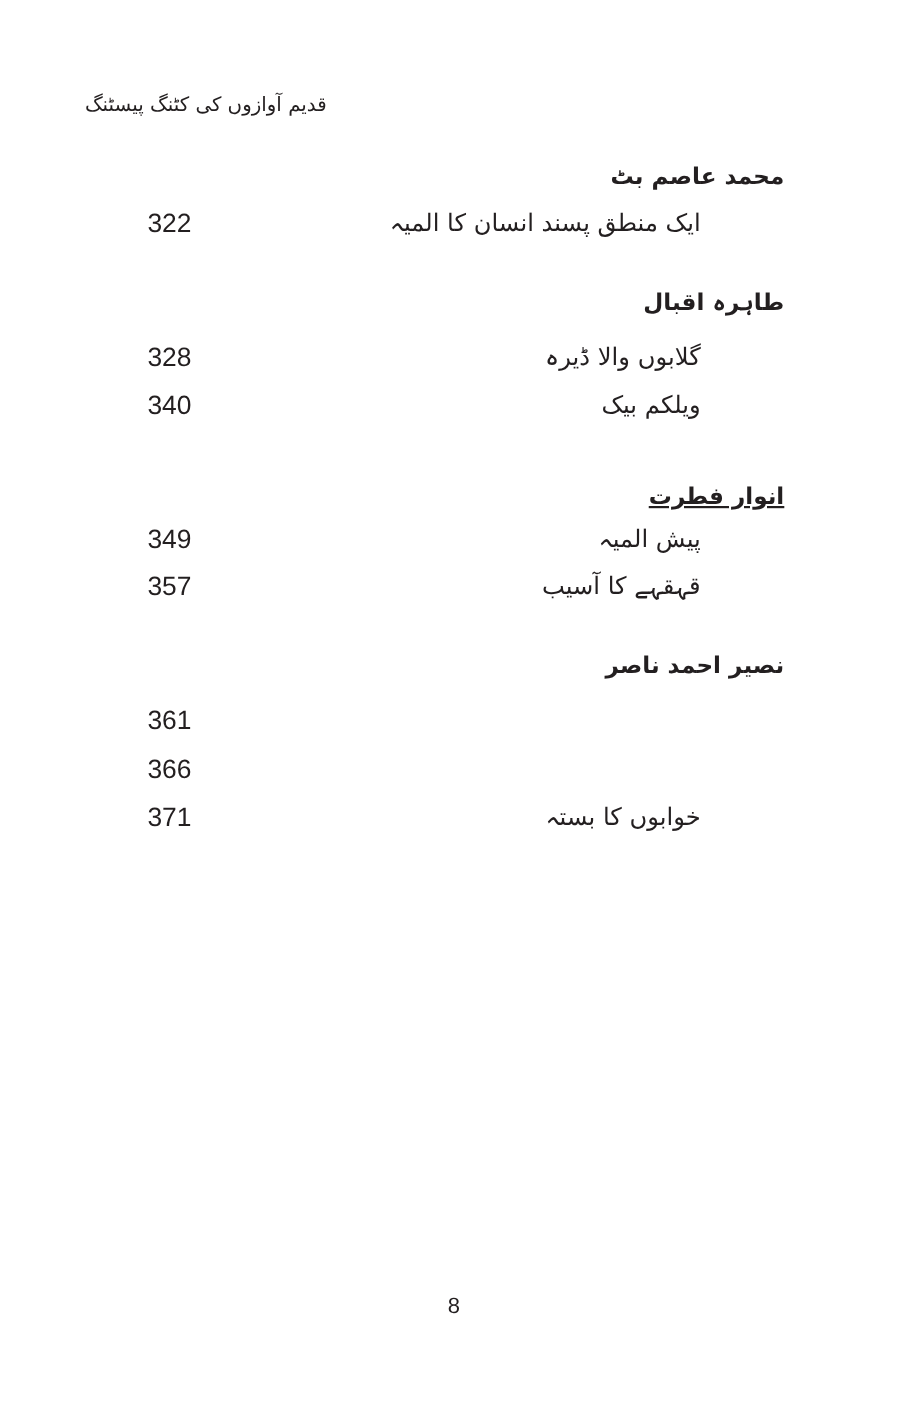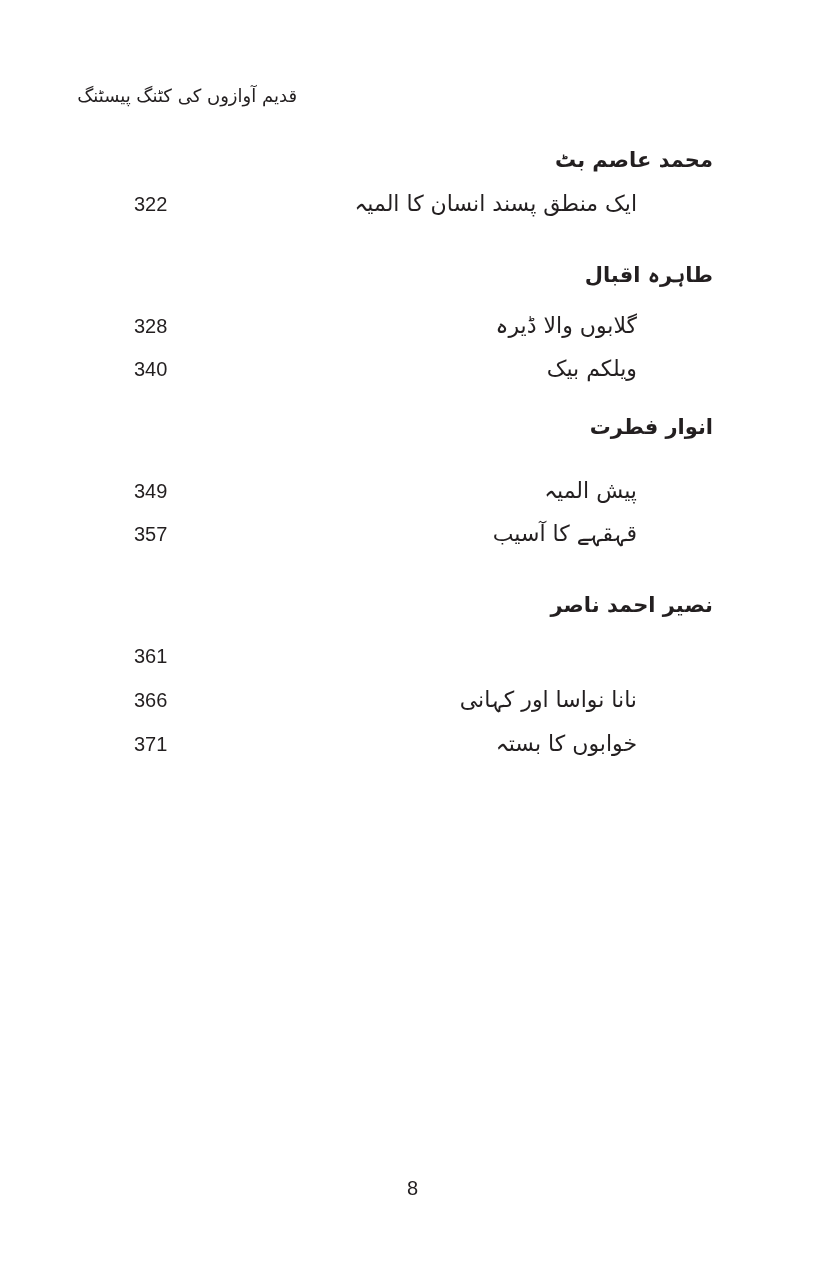--- a/index.html
+++ b/index.html
@@ -48,21 +48,21 @@
       direction: rtl;
       text-align: right;
       font-size: 22px;
       line-height: 30px;
       white-space: nowrap;
     }
     .entry .page {
       position: absolute;
       left: 134px;
       font-family: "Liberation Sans", sans-serif;
-      font-size: 20px;
+      font-size: 24px;
       line-height: 30px;
       color: #231f20;
     }
     .folio {
       position: absolute;
       top: 1174px;
       left: 0;
       width: 825px;
       text-align: center;
       font-family: "Liberation Sans", sans-serif;
@@ -84,36 +84,35 @@
 <div class="author" style="top:258px;">طاہرہ اقبال</div>
 <div class="entry" style="top:311px;">
   <span class="title">گلابوں والا ڈیرہ</span>
   <span class="page">328</span>
 </div>
 <div class="entry" style="top:354px;">
   <span class="title">ویلکم بیک</span>
   <span class="page">340</span>
 </div>
 
-<div class="author" style="top:410px;">انوار فطرت</div>
+<div class="author" style="top:434px;text-decoration:underline;">انوار فطرت</div>
 <div class="entry" style="top:476px;">
   <span class="title">پیش المیہ</span>
   <span class="page">349</span>
 </div>
 <div class="entry" style="top:519px;">
   <span class="title">قہقہے کا آسیب</span>
   <span class="page">357</span>
 </div>
 
 <div class="author" style="top:588px;">نصیر احمد ناصر</div>
 <div class="entry" style="top:641px;">
   <span class="page">361</span>
 </div>
 <div class="entry" style="top:685px;">
-  <span class="title">نانا نواسا اور کہانی</span>
   <span class="page">366</span>
 </div>
 <div class="entry" style="top:729px;">
   <span class="title">خوابوں کا بستہ</span>
   <span class="page">371</span>
 </div>
 
 <div class="folio">8</div>
 
 </body></html>

